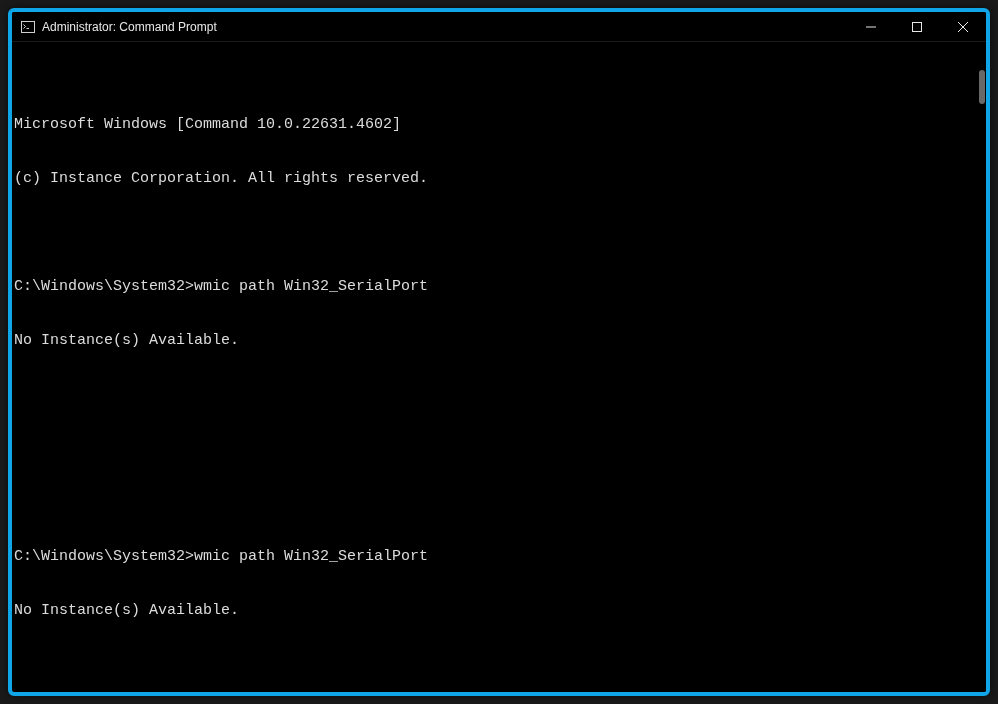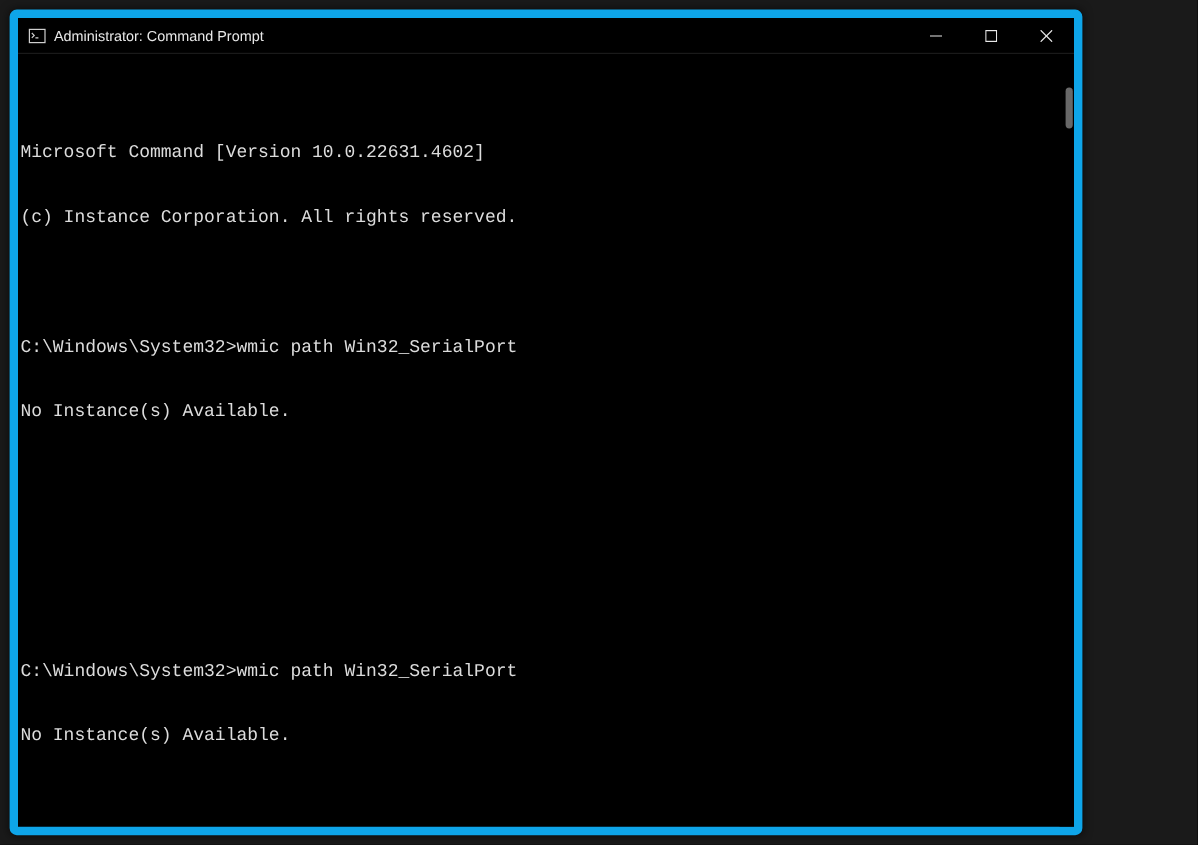--- a/index.html
+++ b/index.html
@@ -8,24 +8,24 @@
     padding: 8px;
     background: #1a1a1a;
     font-family: "Segoe UI", Arial, sans-serif;
     font-size: 14px;
     color: #ccc;
     width: 998px;
     height: 704px;
     overflow: hidden;
   }
   .window {
-    width: 894px;
+    width: 982px;
     height: 688px;
     background: #000;
-    border: 7px solid #0ea5e9;
+    border: 4px solid #0ea5e9;
     border-radius: 6px;
     overflow: hidden;
     display: flex;
     flex-direction: column;
     box-shadow: 0 0 8px rgba(0,0,0,0.6);
   }
   .titlebar {
     height: 30px;
     background: #000;
     display: flex;
@@ -124,21 +124,21 @@
         <svg viewBox="0 0 10 10">
             <line x1="0" y1="0" x2="10" y2="10"></line>
             <line x1="10" y1="0" x2="0" y2="10"></line>
           </svg>
       </div>
     </div>
   </div>
 
   <div class="terminal-body">
     <div class="terminal-content">
-      <div class="line">Microsoft Command [Version 10.0.22631.4602]</div>
+      <div class="line">Microsoft Windows [Command 10.0.22631.4602]</div>
       <div class="line">(c) Instance Corporation. All rights reserved.</div>
       <div class="line"></div>
       <div class="line">C:\Windows\System32&gt;wmic path Win32_SerialPort</div>
       <div class="line">No Instance(s) Available.</div>
       <div class="line"></div>
       <div class="line"></div>
       <div class="line"></div>
       <div class="line">C:\Windows\System32&gt;wmic path Win32_SerialPort</div>
       <div class="line">No Instance(s) Available.</div>
       

